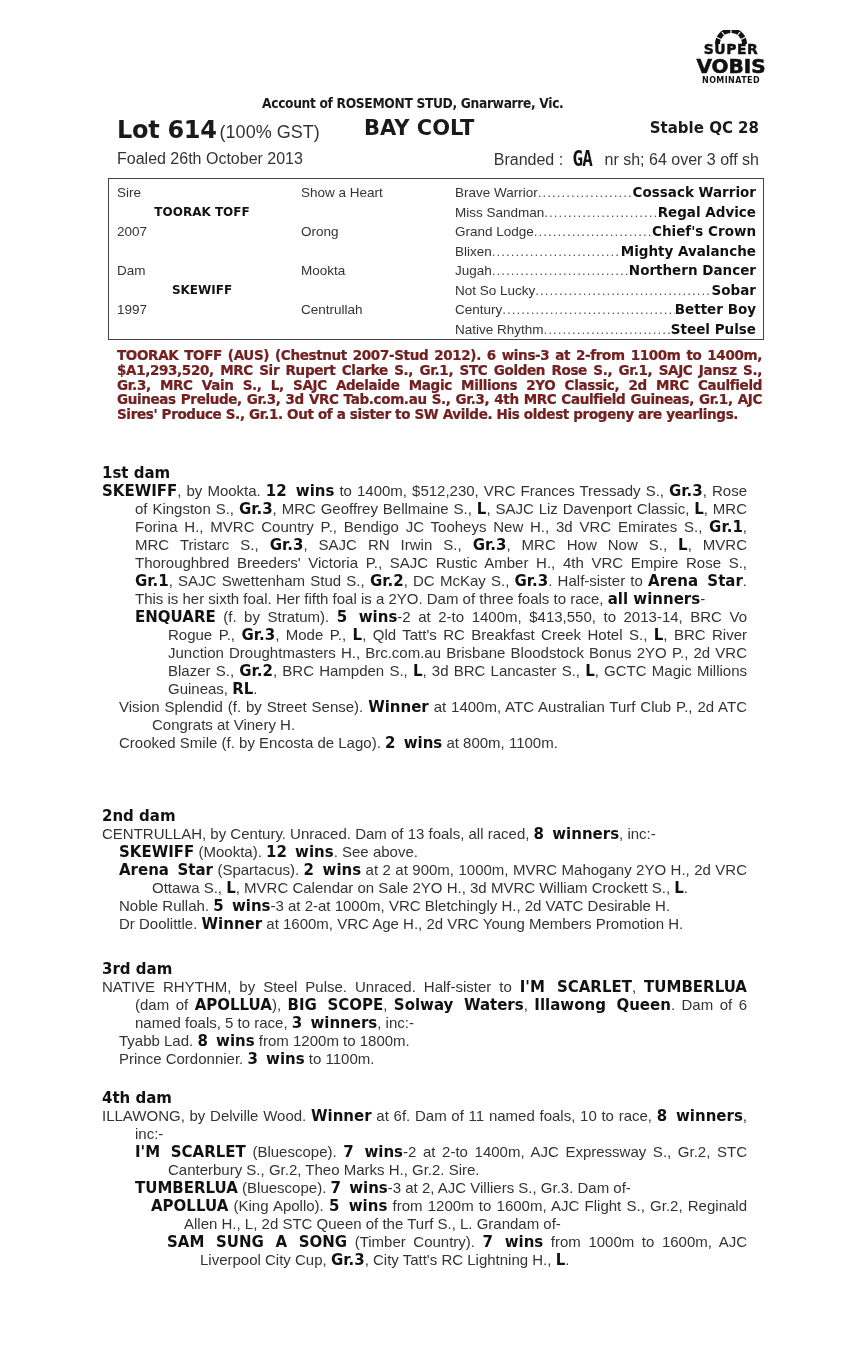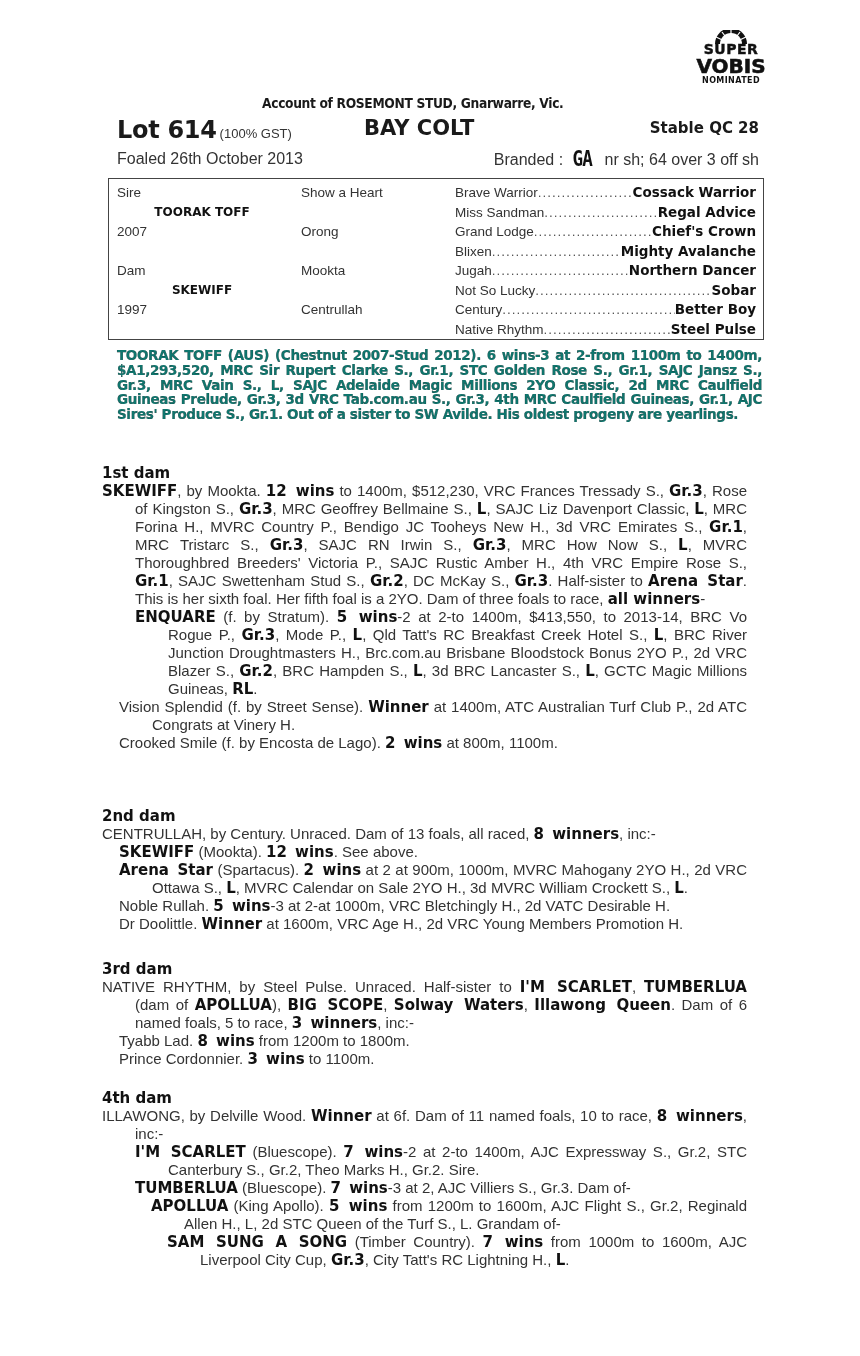--- a/index.html
+++ b/index.html
@@ -10,41 +10,41 @@
   .logo .l1, .logo .l2, .logo .l3 { font-family: "DejaVu Sans", sans-serif; font-weight: 900; color: #111; line-height: 1; }
   .logo .l1 { font-size: 14px; letter-spacing: 0.5px; margin-top: -2px; -webkit-text-stroke: 0.4px #111; }
   .logo .l2 { font-size: 20px; letter-spacing: 0px; -webkit-text-stroke: 0.6px #111; }
   .logo .l3 { font-size: 8px; letter-spacing: 0.4px; margin-top: 1px; }
 
   .account { position: absolute; left: 262px; top: 95px; font-family: "DejaVu Sans", sans-serif; font-weight: bold; font-size: 14px; letter-spacing: -0.4px; transform: scaleX(0.88); transform-origin: left top; white-space: nowrap; }
 
   .lot-row { position: absolute; left: 117px; top: 116px; width: 642px; height: 26px; }
   .lot { position: absolute; left: 0; top: 0; white-space: nowrap; }
   .lot .lot-label { font-family: "DejaVu Sans", sans-serif; font-weight: 900; font-size: 24px; letter-spacing: -0.3px; }
-  .lot .gst { font-size: 13px; color: #333; margin-left: 3px; }
+  .lot .gst { font-size: 18px; color: #333; margin-left: 3px; }
   .colour { position: absolute; left: 247px; top: 0; font-family: "DejaVu Sans", sans-serif; font-weight: 900; font-size: 21px; white-space: nowrap; }
   .stable { position: absolute; right: 0; top: 3px; font-family: "DejaVu Sans", sans-serif; font-weight: bold; font-size: 15px; white-space: nowrap; }
 
   .foaled { position: absolute; left: 117px; top: 150px; font-size: 16px; color: #333; white-space: nowrap; }
   .branded { position: absolute; right: 101px; top: 146px; font-size: 16px; color: #333; white-space: nowrap; }
   .brand-mark { font-family: "DejaVu Sans Mono", monospace; font-weight: bold; font-size: 22px; color: #111; transform: scaleX(0.8); display: inline-block; margin: 0 6px 0 2px; vertical-align: -1px; letter-spacing: -1px; }
 
   .pedigree { position: absolute; left: 108px; top: 178px; width: 656px; height: 162px; border: 1.5px solid #444; box-sizing: border-box; font-size: 13.5px; color: #333; }
   .ped-col1 { position: absolute; left: 8px; top: 4px; width: 170px; }
   .ped-col2 { position: absolute; left: 192px; top: 4px; width: 160px; }
   .ped-col3 { position: absolute; left: 346px; top: 4px; width: 301px; }
   .ped-line { height: 19.5px; line-height: 19.5px; white-space: nowrap; }
   .ped-bold { font-family: "DejaVu Sans", sans-serif; font-weight: 900; font-size: 12px; color: #111; text-align: center; }
   .dot-line { display: flex; height: 19.5px; line-height: 19.5px; white-space: nowrap; overflow: hidden; }
   .dot-line .a { flex: 0 0 auto; }
   .dot-line .dots { flex: 1 1 auto; overflow: hidden; white-space: nowrap; letter-spacing: 1px; color: #555; }
   .dot-line .dots::before { content: "......................................................................................................"; }
   .dot-line .b { flex: 0 0 auto; }
 
-  .sire-para { position: absolute; left: 117px; top: 348px; width: 645px; font-family: "DejaVu Sans", sans-serif; font-weight: bold; font-size: 13.5px; line-height: 14.8px; letter-spacing: -0.35px; color: #0f766e; text-align: justify; -webkit-text-stroke: 0.2px #111; }
+  .sire-para { position: absolute; left: 117px; top: 348px; width: 645px; font-family: "DejaVu Sans", sans-serif; font-weight: bold; font-size: 13.5px; line-height: 14.8px; letter-spacing: -0.35px; color: #7f1d1d; text-align: justify; -webkit-text-stroke: 0.2px #111; }
 
   .section { position: absolute; left: 102px; width: 645px; font-size: 15px; line-height: 18px; color: #333; }
   .sec-head { font-family: "DejaVu Sans", sans-serif; font-weight: bold; font-size: 15px; color: #111; line-height: 18px; }
   .entry { text-align: justify; }
   .b { font-family: "DejaVu Sans", sans-serif; font-weight: 900; color: #111; }
   .ind0 { padding-left: 33px; text-indent: -33px; }
   .ind1 { padding-left: 50px; text-indent: -33px; }
   .ind2 { padding-left: 66px; text-indent: -33px; }
   .ind3 { padding-left: 82px; text-indent: -33px; }
   .ind4 { padding-left: 98px; text-indent: -33px; }

